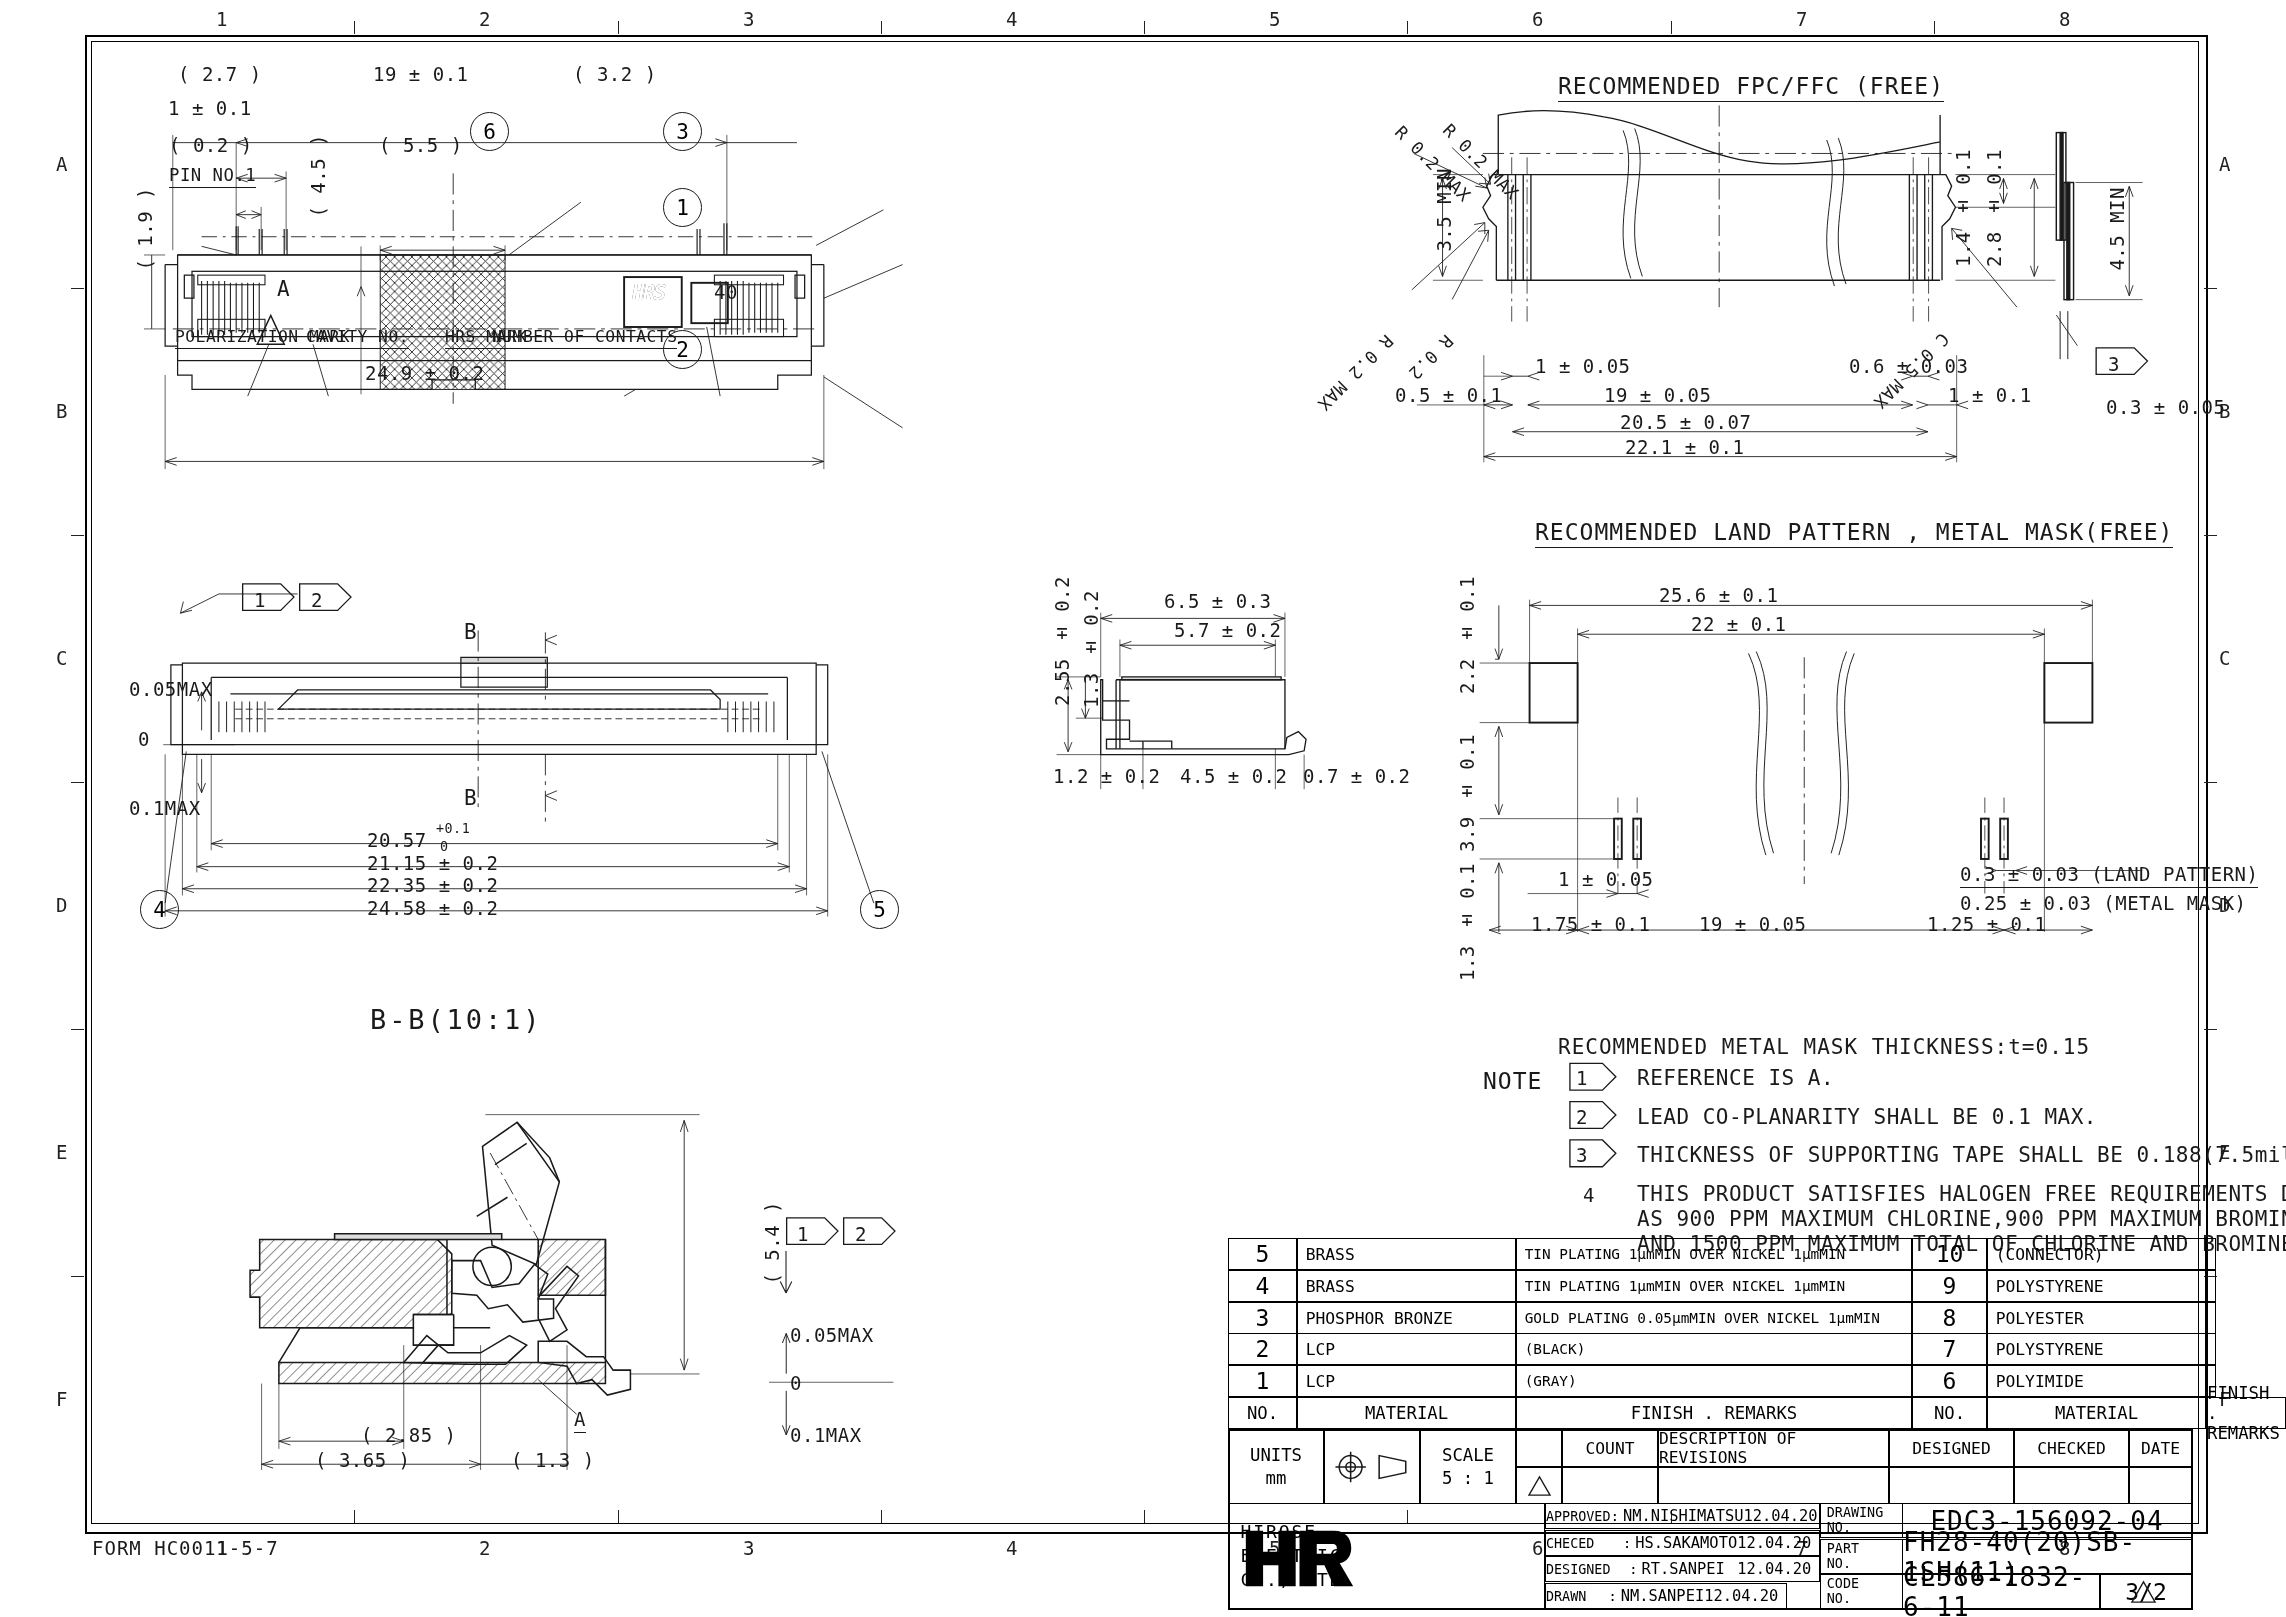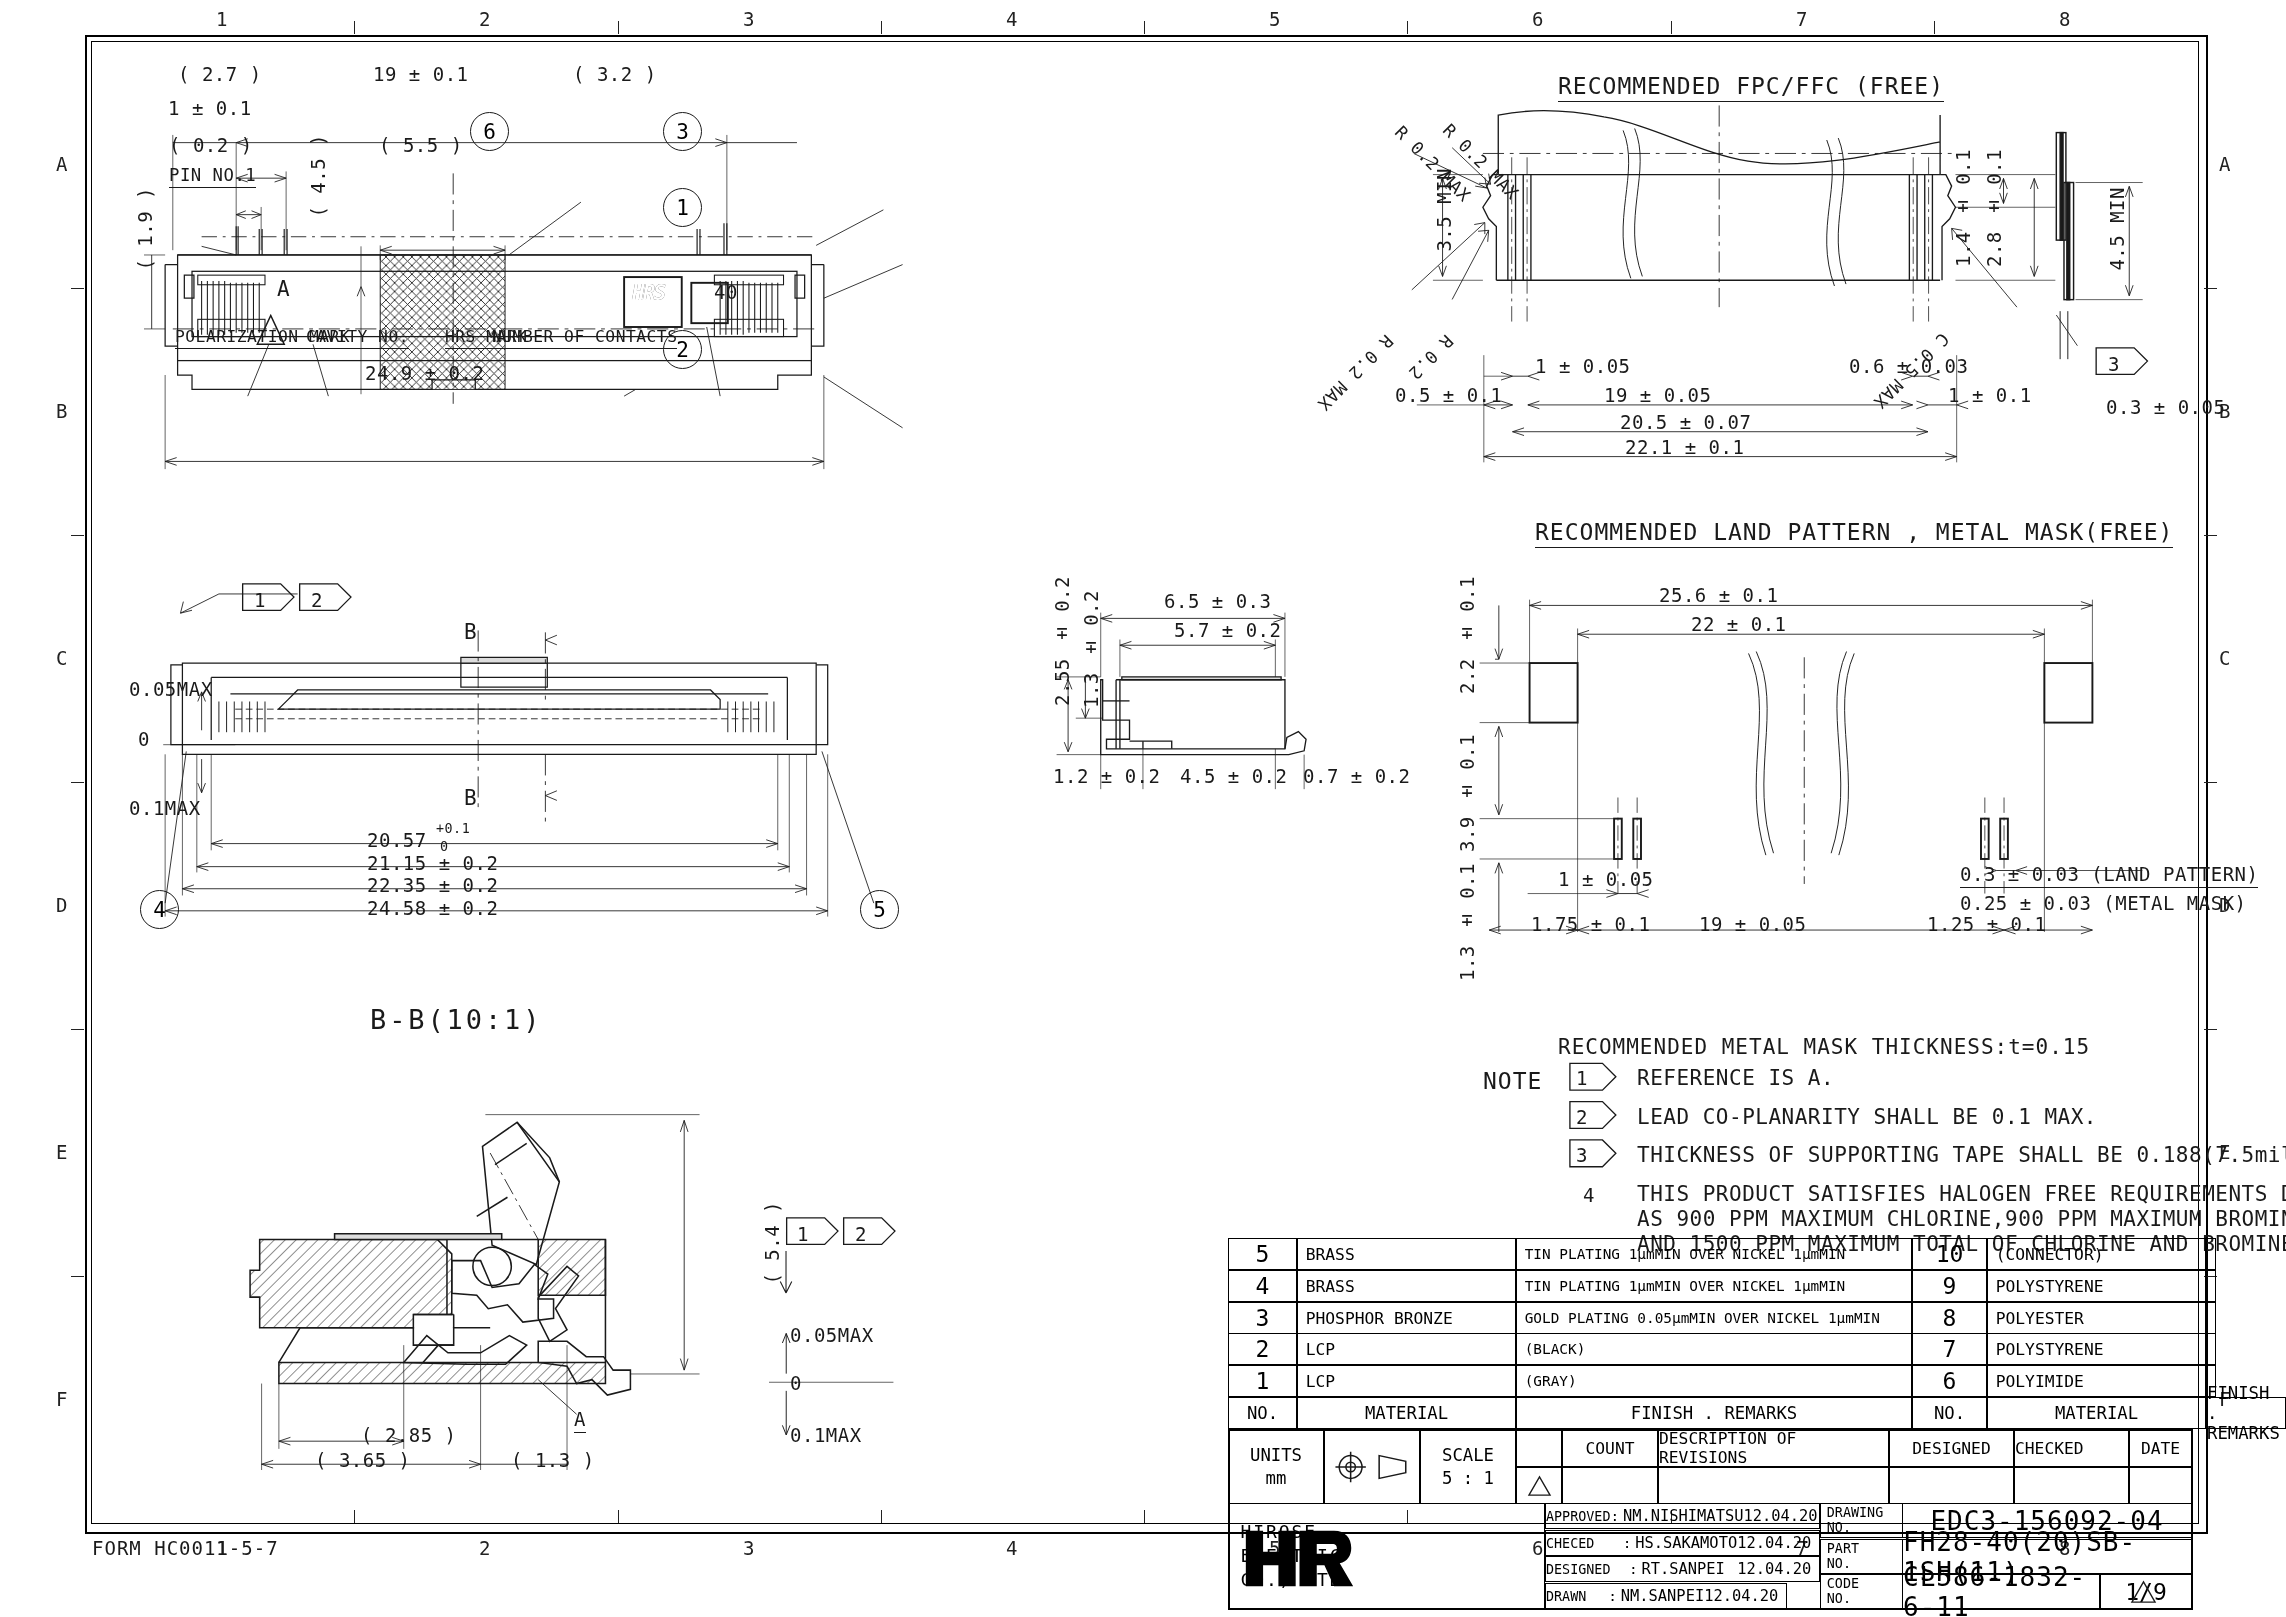--- a/index.html
+++ b/index.html
@@ -730,21 +730,21 @@
     </div>
     <div class="tbcell" style="left: 1562px; top: 1467px; width: 96px; height: 37px;"></div>
     <div class="tbcell" style="left: 1658px; top: 1429px; width: 231px; height: 38px; justify-content: center; font-size: 16.3px;">
       <span>DESCRIPTION OF REVISIONS</span>
     </div>
     <div class="tbcell" style="left: 1658px; top: 1467px; width: 231px; height: 37px;"></div>
     <div class="tbcell" style="left: 1889px; top: 1429px; width: 125px; height: 38px; justify-content: center; font-size: 16.3px;">
       <span>DESIGNED</span>
     </div>
     <div class="tbcell" style="left: 1889px; top: 1467px; width: 125px; height: 37px;"></div>
-    <div class="tbcell" style="left: 2014px; top: 1429px; width: 115px; height: 38px; font-size: 16.3px;">
+    <div class="tbcell" style="left: 2014px; top: 1429px; width: 115px; height: 38px; justify-content: center; font-size: 16.3px;">
       <span>CHECKED</span>
     </div>
     <div class="tbcell" style="left: 2014px; top: 1467px; width: 115px; height: 37px;"></div>
     <div class="tbcell" style="left: 2129px; top: 1429px; width: 63px; height: 38px; justify-content: center; font-size: 16.3px;">
       <span>DATE</span>
     </div>
     <div class="tbcell" style="left: 2129px; top: 1467px; width: 63px; height: 37px;"></div>
     <div class="tbcell" style="left: 1228px; top: 1503px; width: 317px; height: 106px; align-items: center;">
       <svg width="115" height="75" viewBox="0 0 120 78" style="margin-left:13.4px">
         <g fill="#000">
@@ -800,17 +800,17 @@
       <span>CODE</span>
       <span>NO.</span>
     </div>
     <div class="tbcell" style="left: 1902px; top: 1574px; width: 198px; height: 35px; justify-content: center; font-size: 26px; letter-spacing: 1px;">
       <span>CL586-1832-6-11</span>
     </div>
     <div class="tbcell" style="left: 2100px; top: 1574px; width: 92px; height: 35px; justify-content: center; font-size: 23px;">
       <svg width="27" height="27" style="margin-right:5.8px" viewBox="0 0 28 28">
         <path d="M14 4 L26 25 L2 25 Z" fill="none" stroke="#1a1a1a" stroke-width="1.4"></path>
       </svg>
-      <span>1/9</span>
+      <span>3/2</span>
     </div>
     <div style="position: absolute; left: 1228px; top: 1429px; width: 965px; height: 181px; border: 2.9px solid rgb(0, 0, 0); box-sizing: border-box; pointer-events: none;"></div>
   </div>
 
 
 </body></html>

